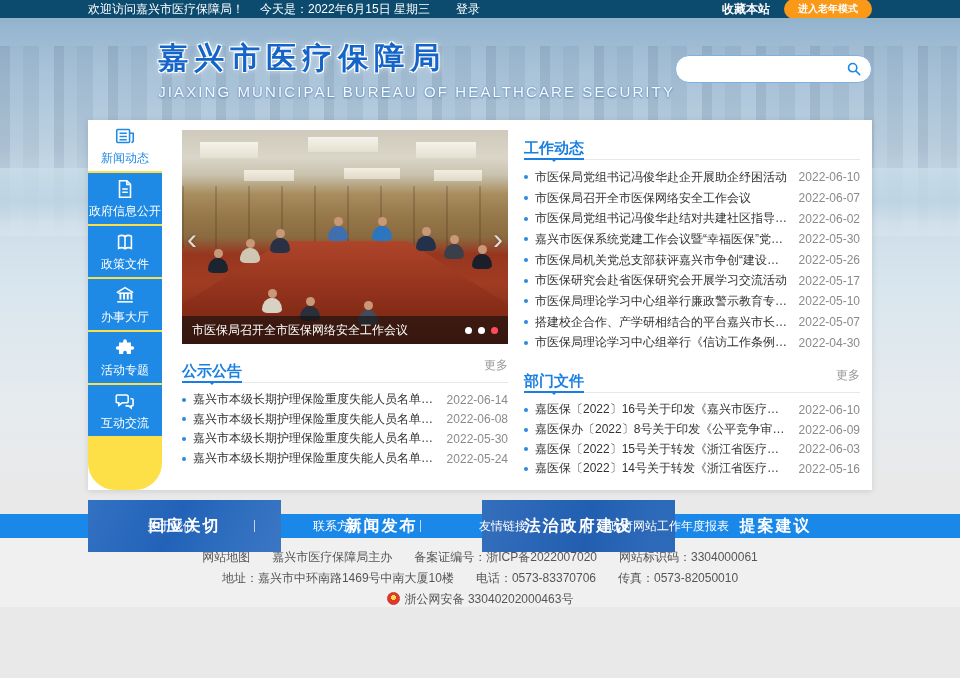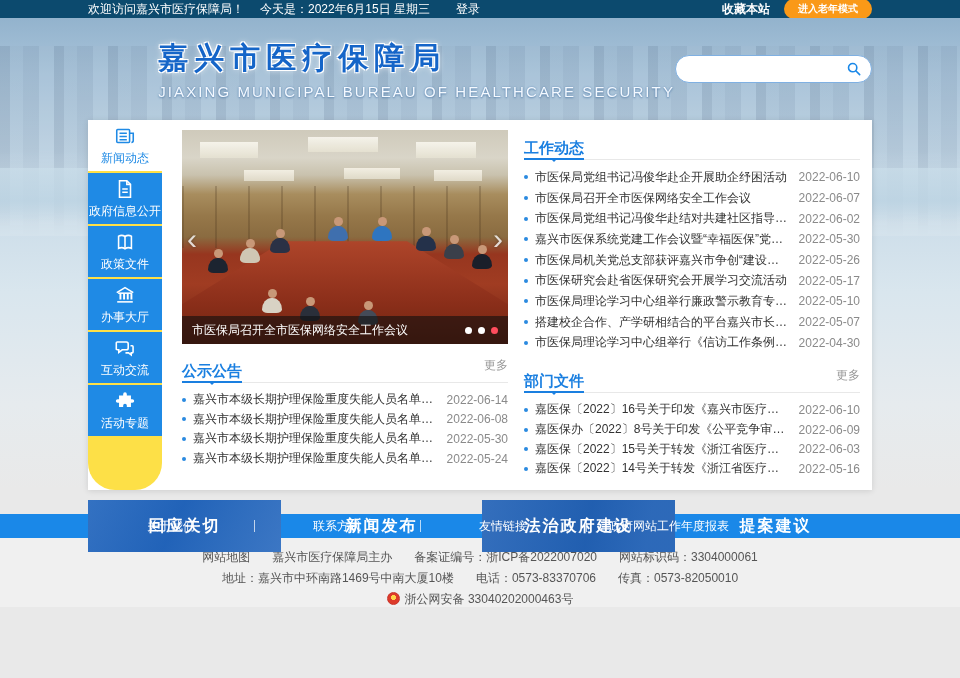--- a/index.html
+++ b/index.html
@@ -204,35 +204,35 @@
               <path d="M4.5 10h15"></path>
               <path d="M7 10v7M11 10v7M15 10v7M19 10v7" stroke-width="2.1"></path>
               <path d="M3.5 19.5h17"></path>
             </svg>
           </span>
           <span>办事大厅</span>
         </div>
 
         <div class="side-item">
           <span class="icon-slot">
+            <svg viewBox="0 0 24 24">
+              <path fill="currentColor" d="M10 4.5a2 2 0 0 1 4 0V6h4.5v4h1.5a2 2 0 0 1 0 4h-1.5v4.5H14V17a2 2 0 0 0-4 0v1.5H5.5V14H4a2 2 0 0 1 0-4h1.5V6H10V4.5z"></path>
+            </svg>
+          </span>
+          <span>活动专题</span>
+        </div>
+
+        <div class="side-item">
+          <span class="icon-slot">
             <svg viewBox="0 0 24 24" fill="none" stroke="currentColor" stroke-width="1.7">
               <path d="M3.5 5.5h10a2 2 0 0 1 2 2v4.5a2 2 0 0 1-2 2H9l-3.8 2.8V14h-1.7a1 1 0 0 1-1-1V6.5a1 1 0 0 1 1-1z"></path>
               <path d="M18 9.5h1.8a1 1 0 0 1 1 1v5.8a1 1 0 0 1-1 1h-1v2.2l-3-2.2h-3.3"></path>
             </svg>
           </span>
           <span>互动交流</span>
-        </div>
-
-        <div class="side-item">
-          <span class="icon-slot">
-            <svg viewBox="0 0 24 24">
-              <path fill="currentColor" d="M10 4.5a2 2 0 0 1 4 0V6h4.5v4h1.5a2 2 0 0 1 0 4h-1.5v4.5H14V17a2 2 0 0 0-4 0v1.5H5.5V14H4a2 2 0 0 1 0-4h1.5V6H10V4.5z"></path>
-            </svg>
-          </span>
-          <span>活动专题</span>
         </div>
       </div>
 
     <div class="main">
 
       <div class="col-left">
         <div class="carousel">
           <div class="scene">
             <div class="panels"></div>
             <div class="wall-lines"></div>

